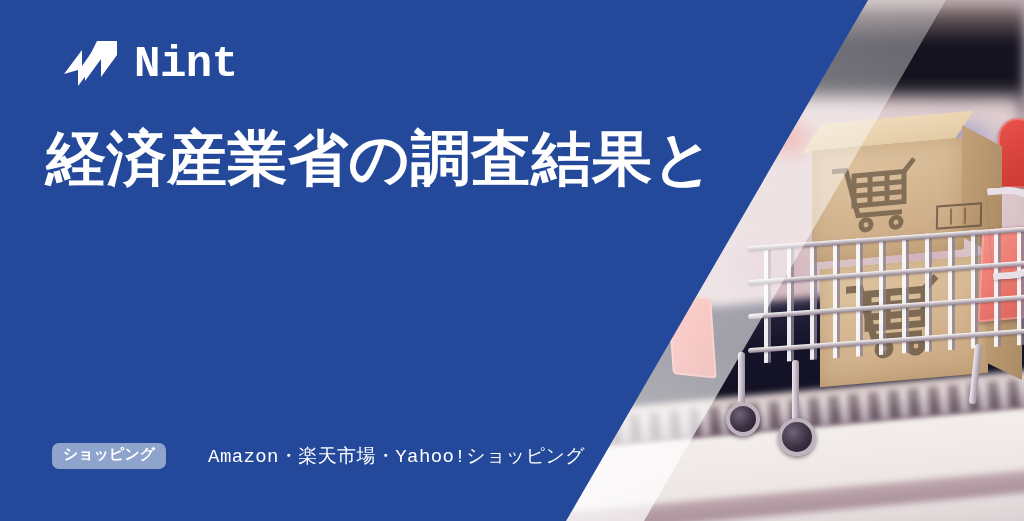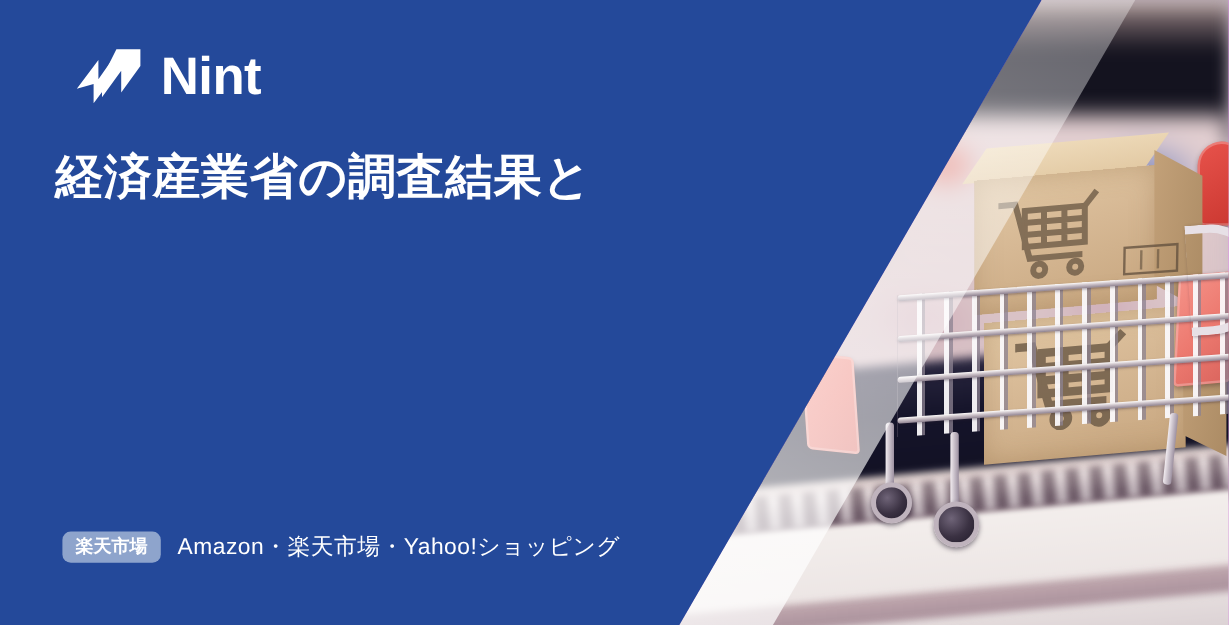--- a/index.html
+++ b/index.html
@@ -8,22 +8,22 @@
     padding: 0;
     background: #ffffff;
   }
   * { box-sizing: border-box; }
 
   .banner {
     position: relative;
     width: 1024px;
     height: 521px;
     overflow: hidden;
-    background: #d946ef;
-    font-family: Liberation Sans, sans-serif;
+    background: #3b82f6;
+    font-family: Liberation Mono, monospace;
     -webkit-font-smoothing: antialiased;
   }
 
   
   .photo-layer {
     position: absolute;
     inset: 0;
     
     clip-path: polygon(100% 0, 100% 100%, 560% 100%, 868px 0);
     -webkit-clip-path: polygon(100% 0, 100% 100%, 566px 100%, 868px 0);
@@ -283,21 +283,21 @@
   }
 
   .headline {
     position: absolute;
     left: 46px;
     top: 118px;
     width: 700px;
   }
   .headline .hl {
     color: #ffffff;
-    font-size: 40px;
+    font-size: 60px;
     font-weight: 700;
     line-height: 1.52;
     letter-spacing: 0.5px;
     white-space: nowrap;
     margin: 0;
   }
   .headline .hl.l2,
   .headline .hl.l3 { letter-spacing: 0px; }
 
   .malls {
@@ -317,20 +317,21 @@
     border-radius: 7px;
     line-height: 1;
     white-space: nowrap;
   }
   .mall-list {
     color: #ffffff;
     font-size: 19px;
     font-weight: 400;
     letter-spacing: .4px;
     white-space: nowrap;
+    margin-left: 28px;
   }
 </style>
 </head>
 <body>
 
 <div class="banner">
 
   <div class="photo-layer">
     <div class="photo">
       <div class="ph-shelf-dark"></div>
@@ -408,18 +409,18 @@
         <path d="M36 2 L56 2 L56 16 L40 38 L40 20 L24 42 L24 26 Z" fill="#ffffff" transform="translate(-1,-1)"></path>
       </svg>
       <span class="logo-word">Nint</span>
     </div>
 
     <div class="headline">
       <p class="hl l1">経済産業省の調査結果と</p>
     </div>
 
     <div class="malls">
-      <span class="mall-badge">楽天市場</span>
+      <span class="mall-badge">ショッピング</span>
       <span class="mall-list">Amazon・楽天市場・Yahoo!ショッピング</span>
     </div>
 
   </div>
 </div>
 
 </body></html>

